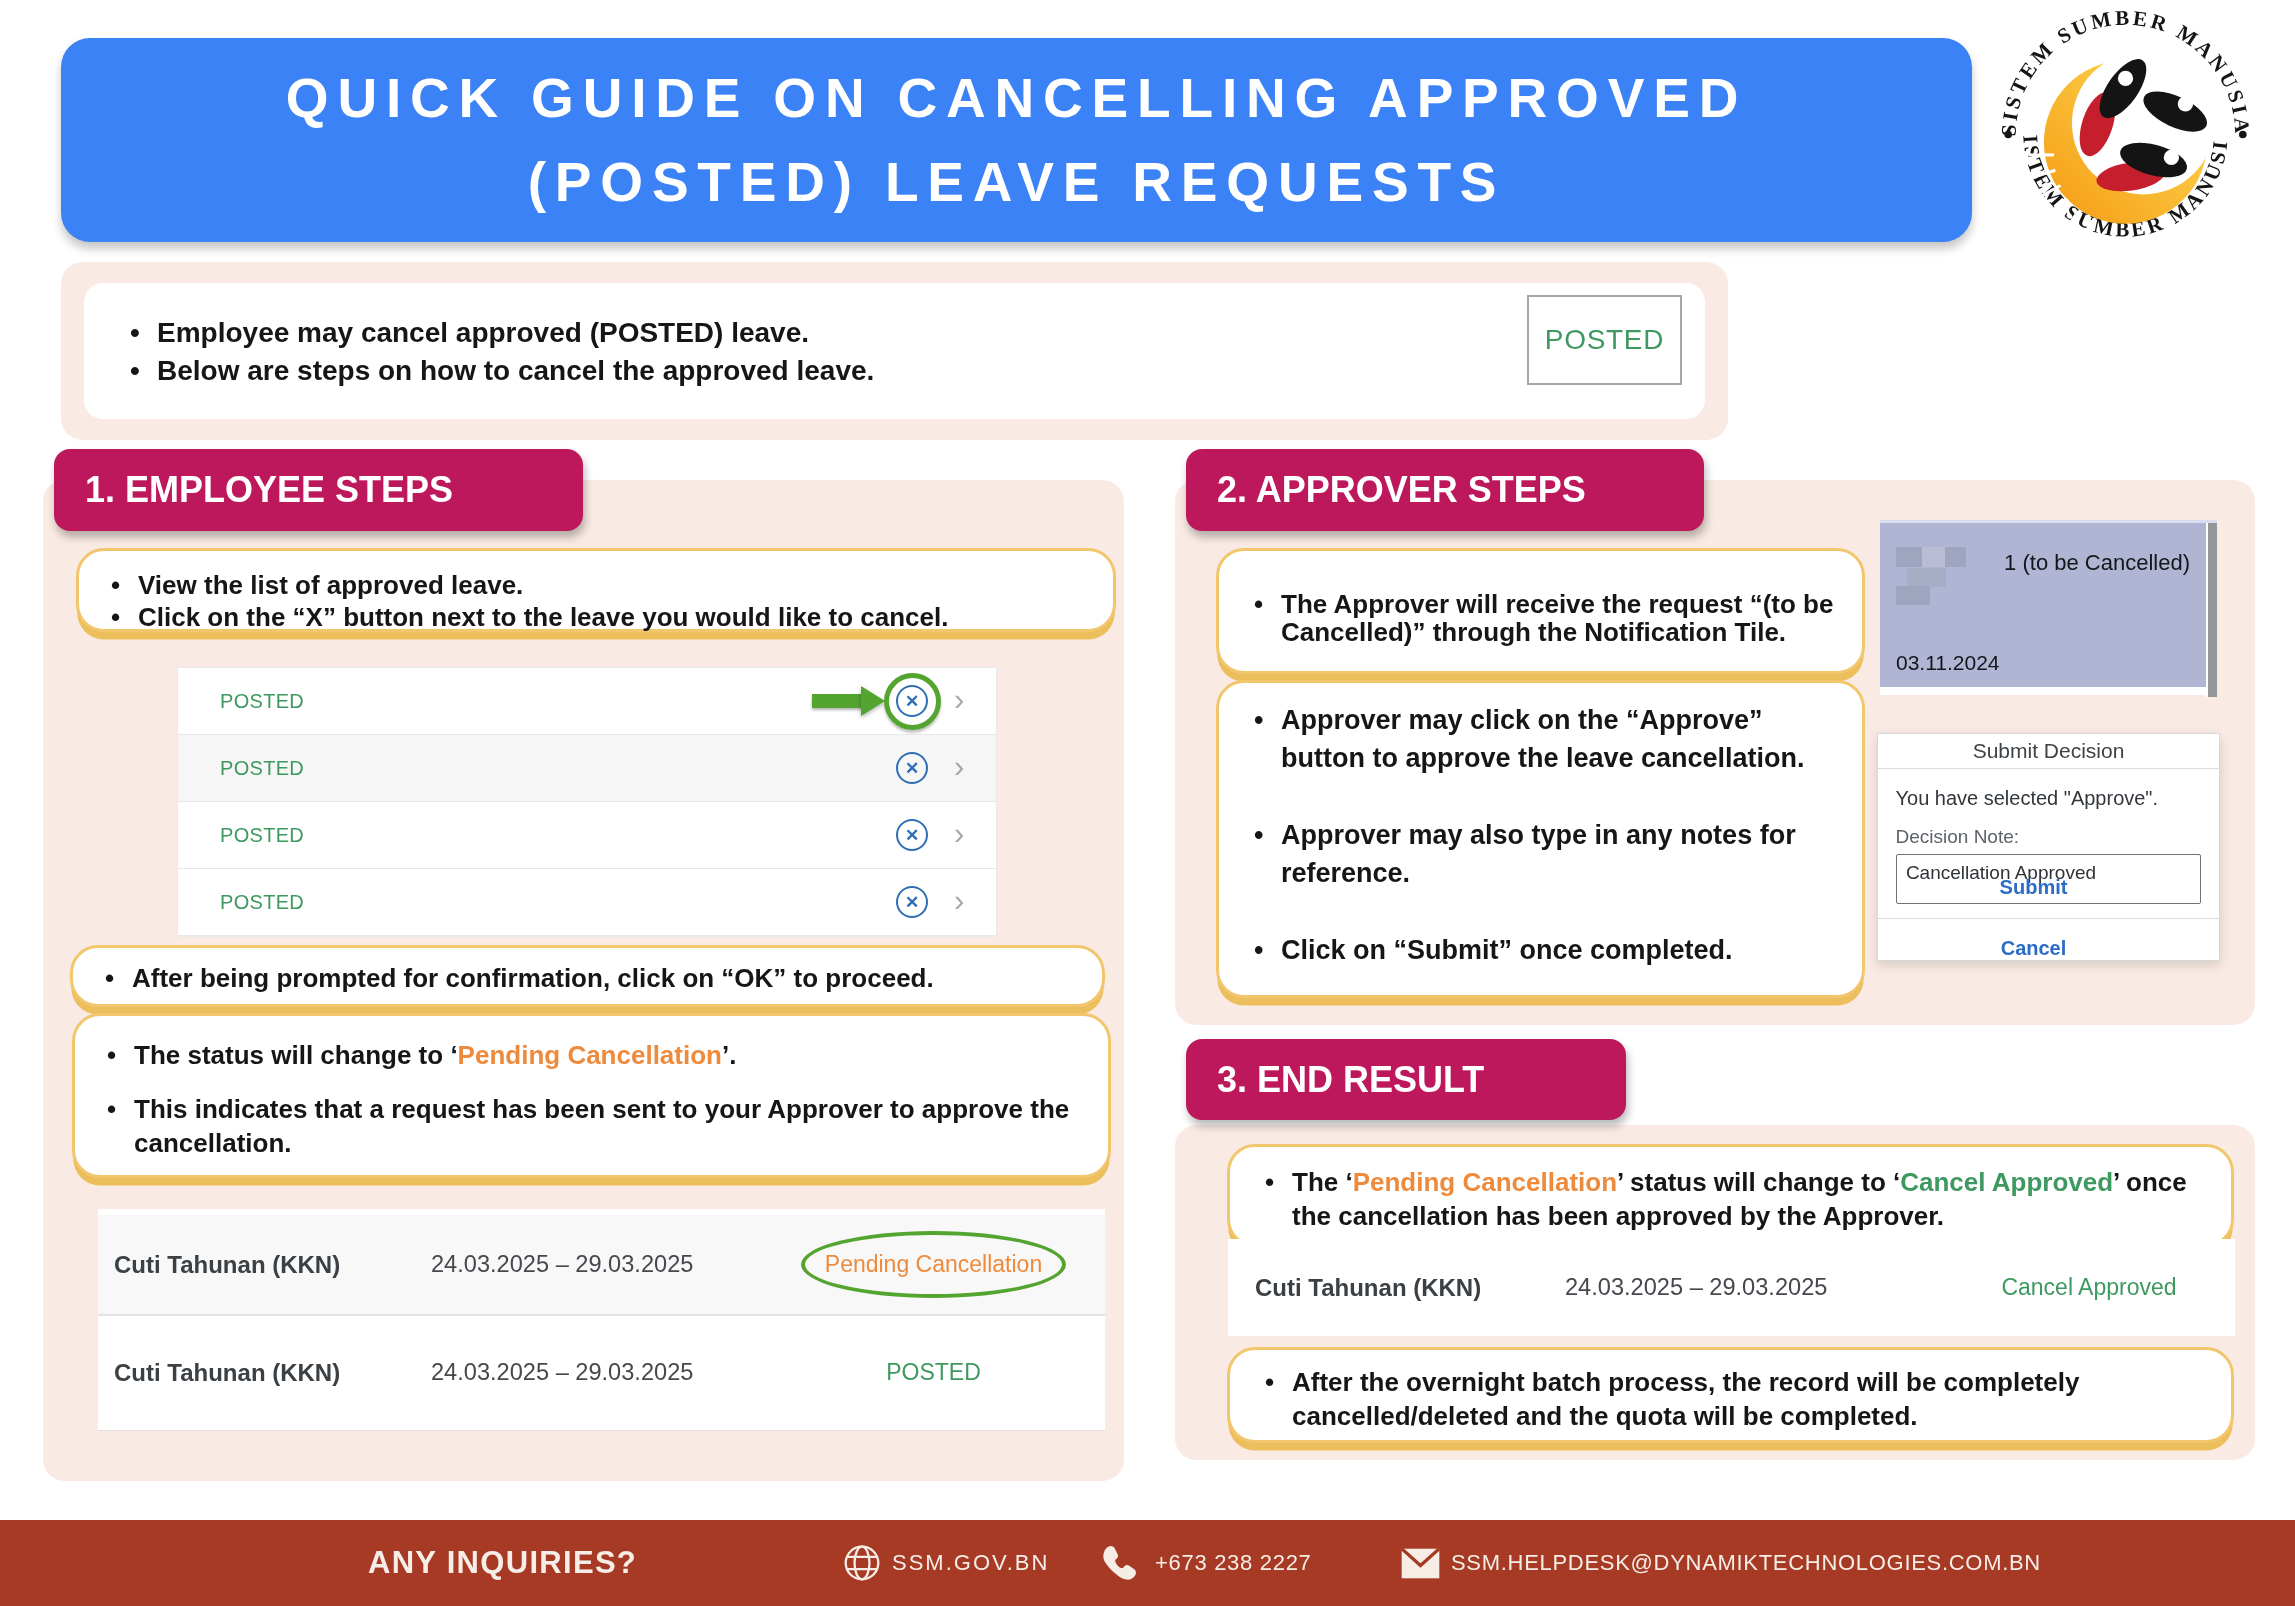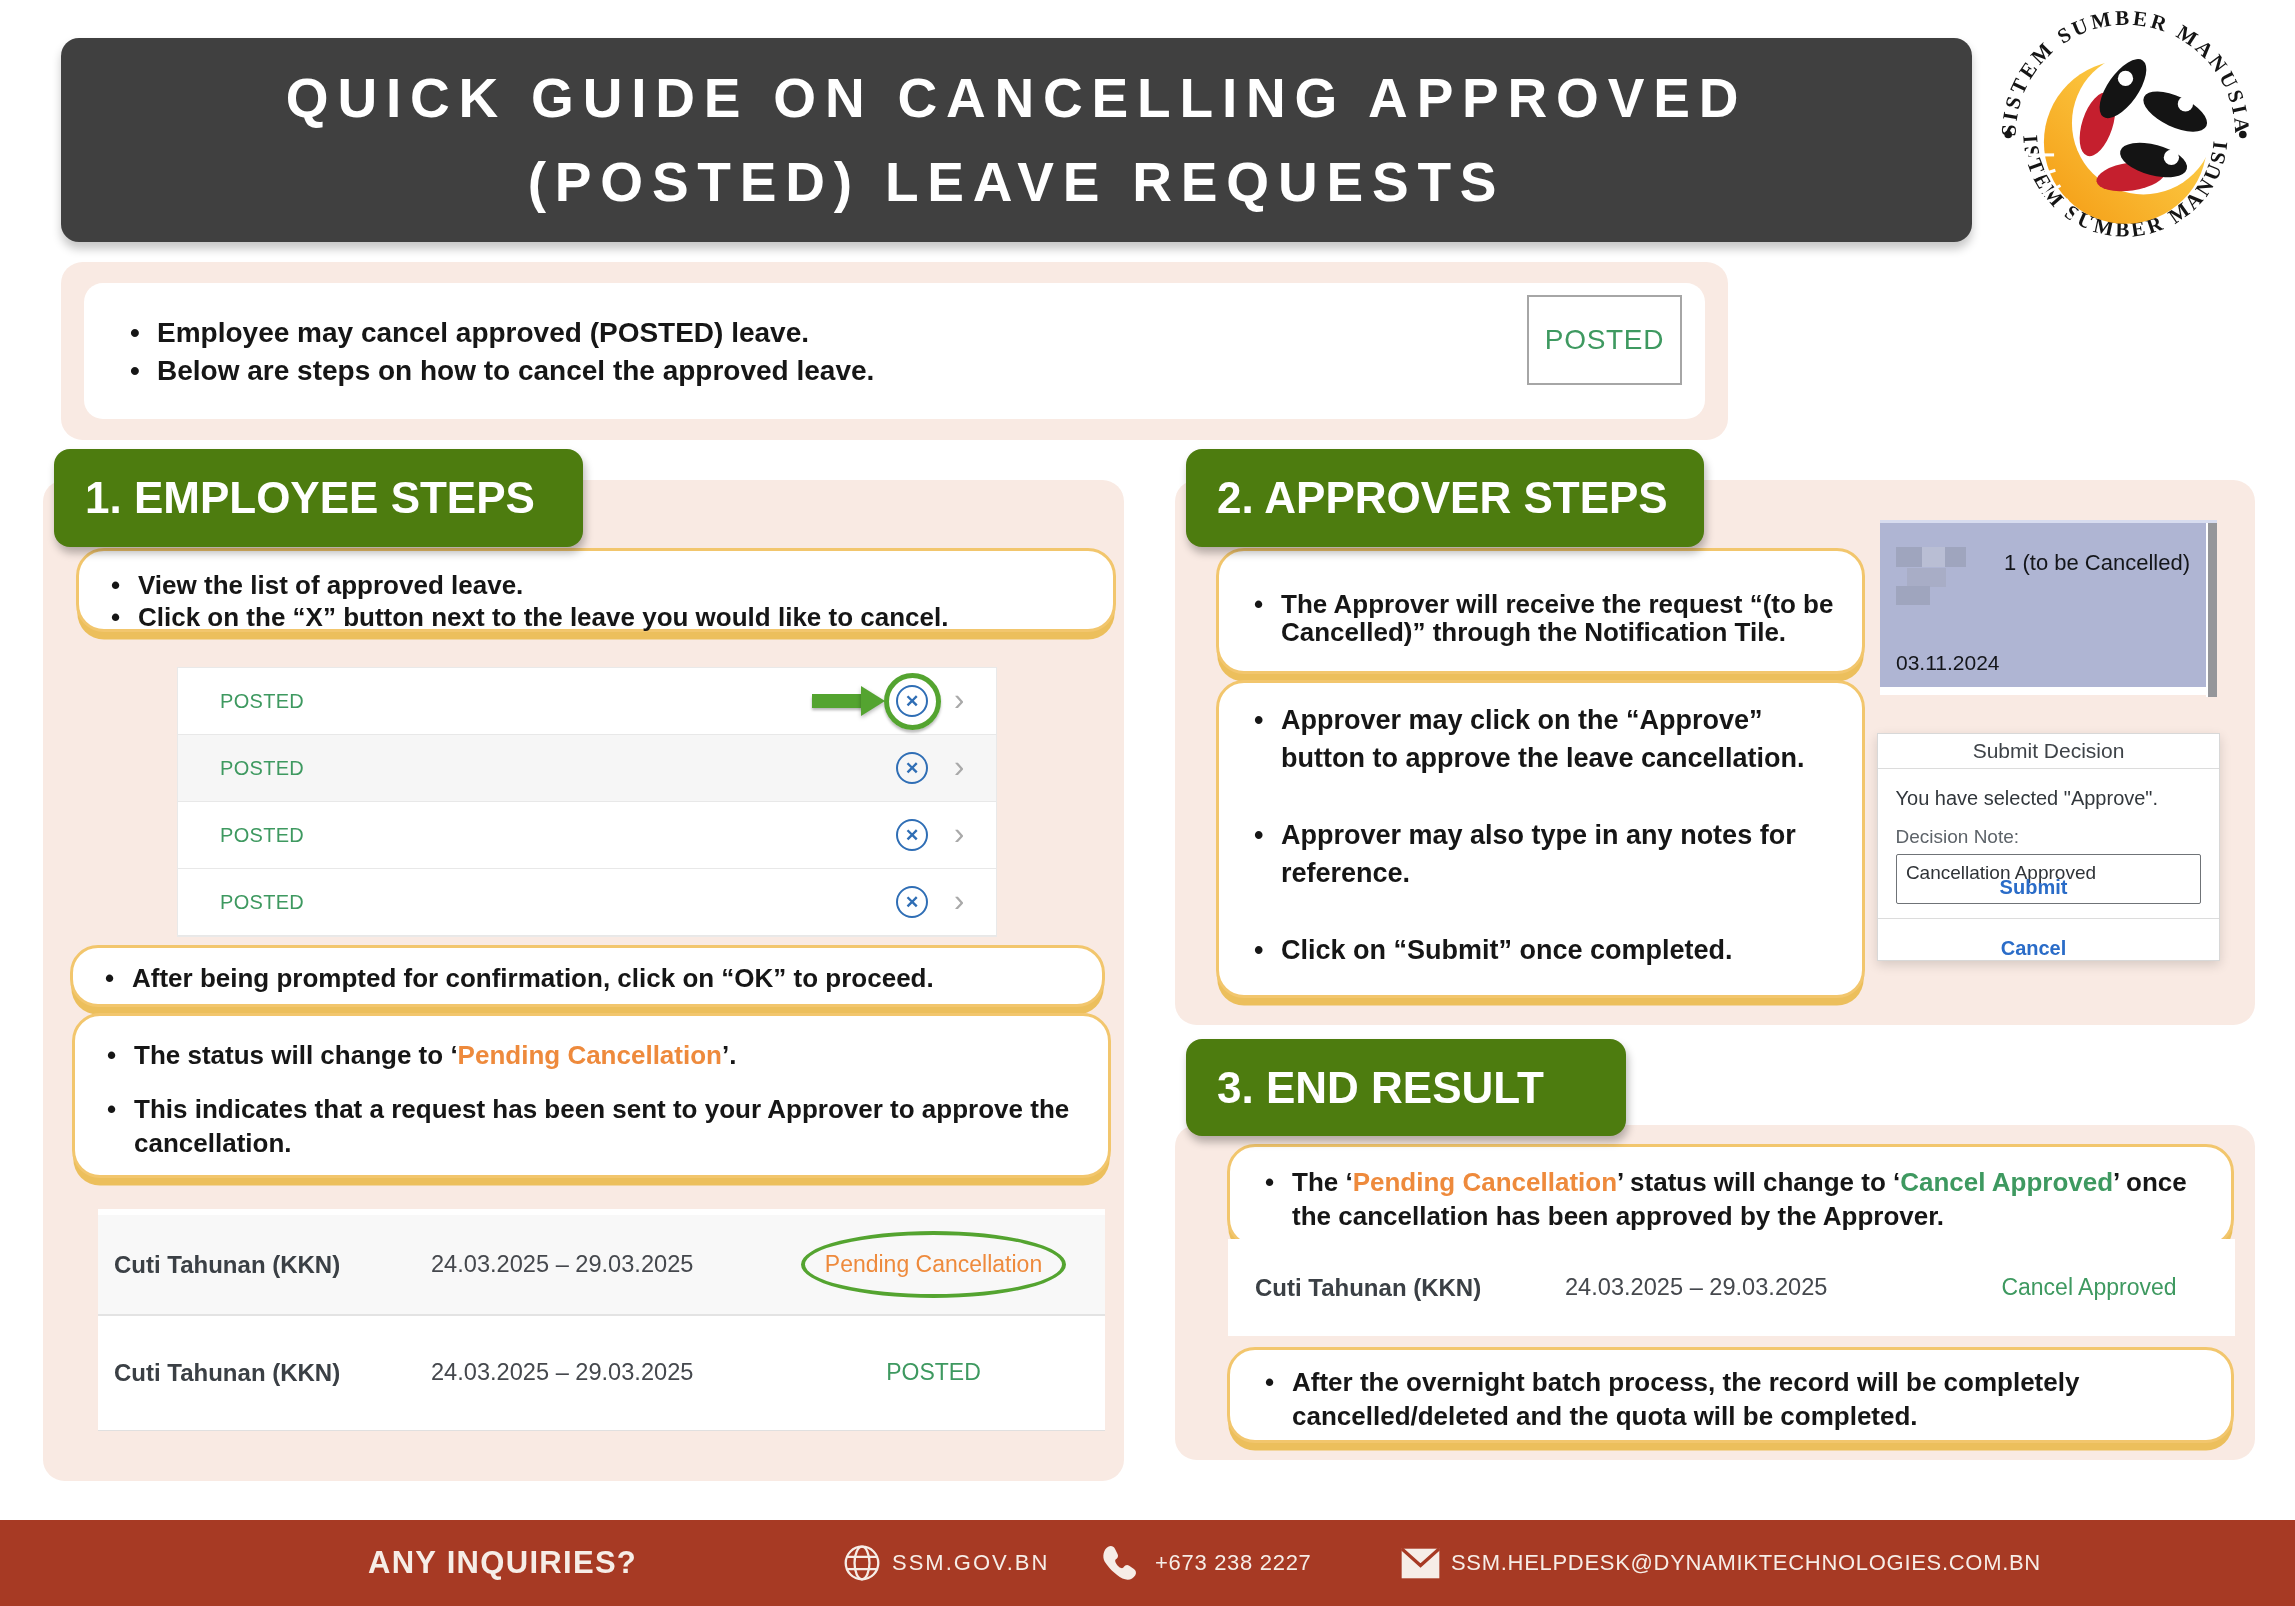--- a/index.html
+++ b/index.html
@@ -1,33 +1,33 @@
 <!DOCTYPE html>
 <html style="font-size:10.8px"><head>
 <meta charset="utf-8">
 <style>
   html,body{margin:0;padding:0;background:#ffffff;}
   .page{position:relative;width:2295px;height:1607px;background:#ffffff;
         font-family:"Liberation Sans",sans-serif;overflow:hidden;color:#1a1a1a;}
 
   
-  .banner{position:absolute;left:61px;top:38px;width:1911px;height:204px;background:#404040;
-          border-radius:18px;display:flex;flex-direction:column;align-items:center;justify-content:center;
+  .banner{position:absolute;left:61px;top:38px;width:1911px;height:204px;background:#3b82f6;
+          border-radius:29px;display:flex;flex-direction:column;align-items:center;justify-content:center;
           gap:20px;box-shadow:0 6.7px 9.4px rgba(0,0,0,.22);}
   .banner .tline{color:#ffffff;font-weight:800;font-size:55px;letter-spacing:.16em;white-space:nowrap;}
 
   
   .logo{position:absolute;left:1989px;top:6.7px;width:273px;height:255px;}
   .logo svg{width:100%;height:100%;}
   .logo text{font-family:"Liberation Serif",serif;font-weight:700;letter-spacing:2.5px;fill:#151515;}
 
   
   .panel{position:absolute;background:#F9EAE3;border-radius:21.6px;}
-  .sec-h{position:absolute;background:#4d7c0f;color:#fff;font-weight:800;font-size:44px;
-         border-radius:16px;display:flex;align-items:center;padding:8px 31px;z-index:3;
+  .sec-h{position:absolute;background:#be185d;color:#fff;font-weight:800;font-size:36px;
+         border-radius:16px;display:flex;align-items:center;padding:0 31px;z-index:3;
          box-shadow:2px 6px 8px rgba(0,0,0,.28);white-space:nowrap;}
   .ybox{position:absolute;background:#ffffff;border:3.4px solid #F2C66D;border-radius:28px;
         box-shadow:0 8.8px 0 -1.3px #ECBF5C;box-sizing:border-box;z-index:2;}
 
   ul.blist{list-style:none;margin:0;padding:0;}
   ul.blist li{position:relative;padding-left:35px;font-weight:700;color:#161616;}
   ul.blist li::before{content:"•";position:absolute;left:8px;top:0;}
 
   
   .intro-card{position:absolute;left:23px;top:21px;width:1621px;height:136px;background:#fff;border-radius:19px;}

